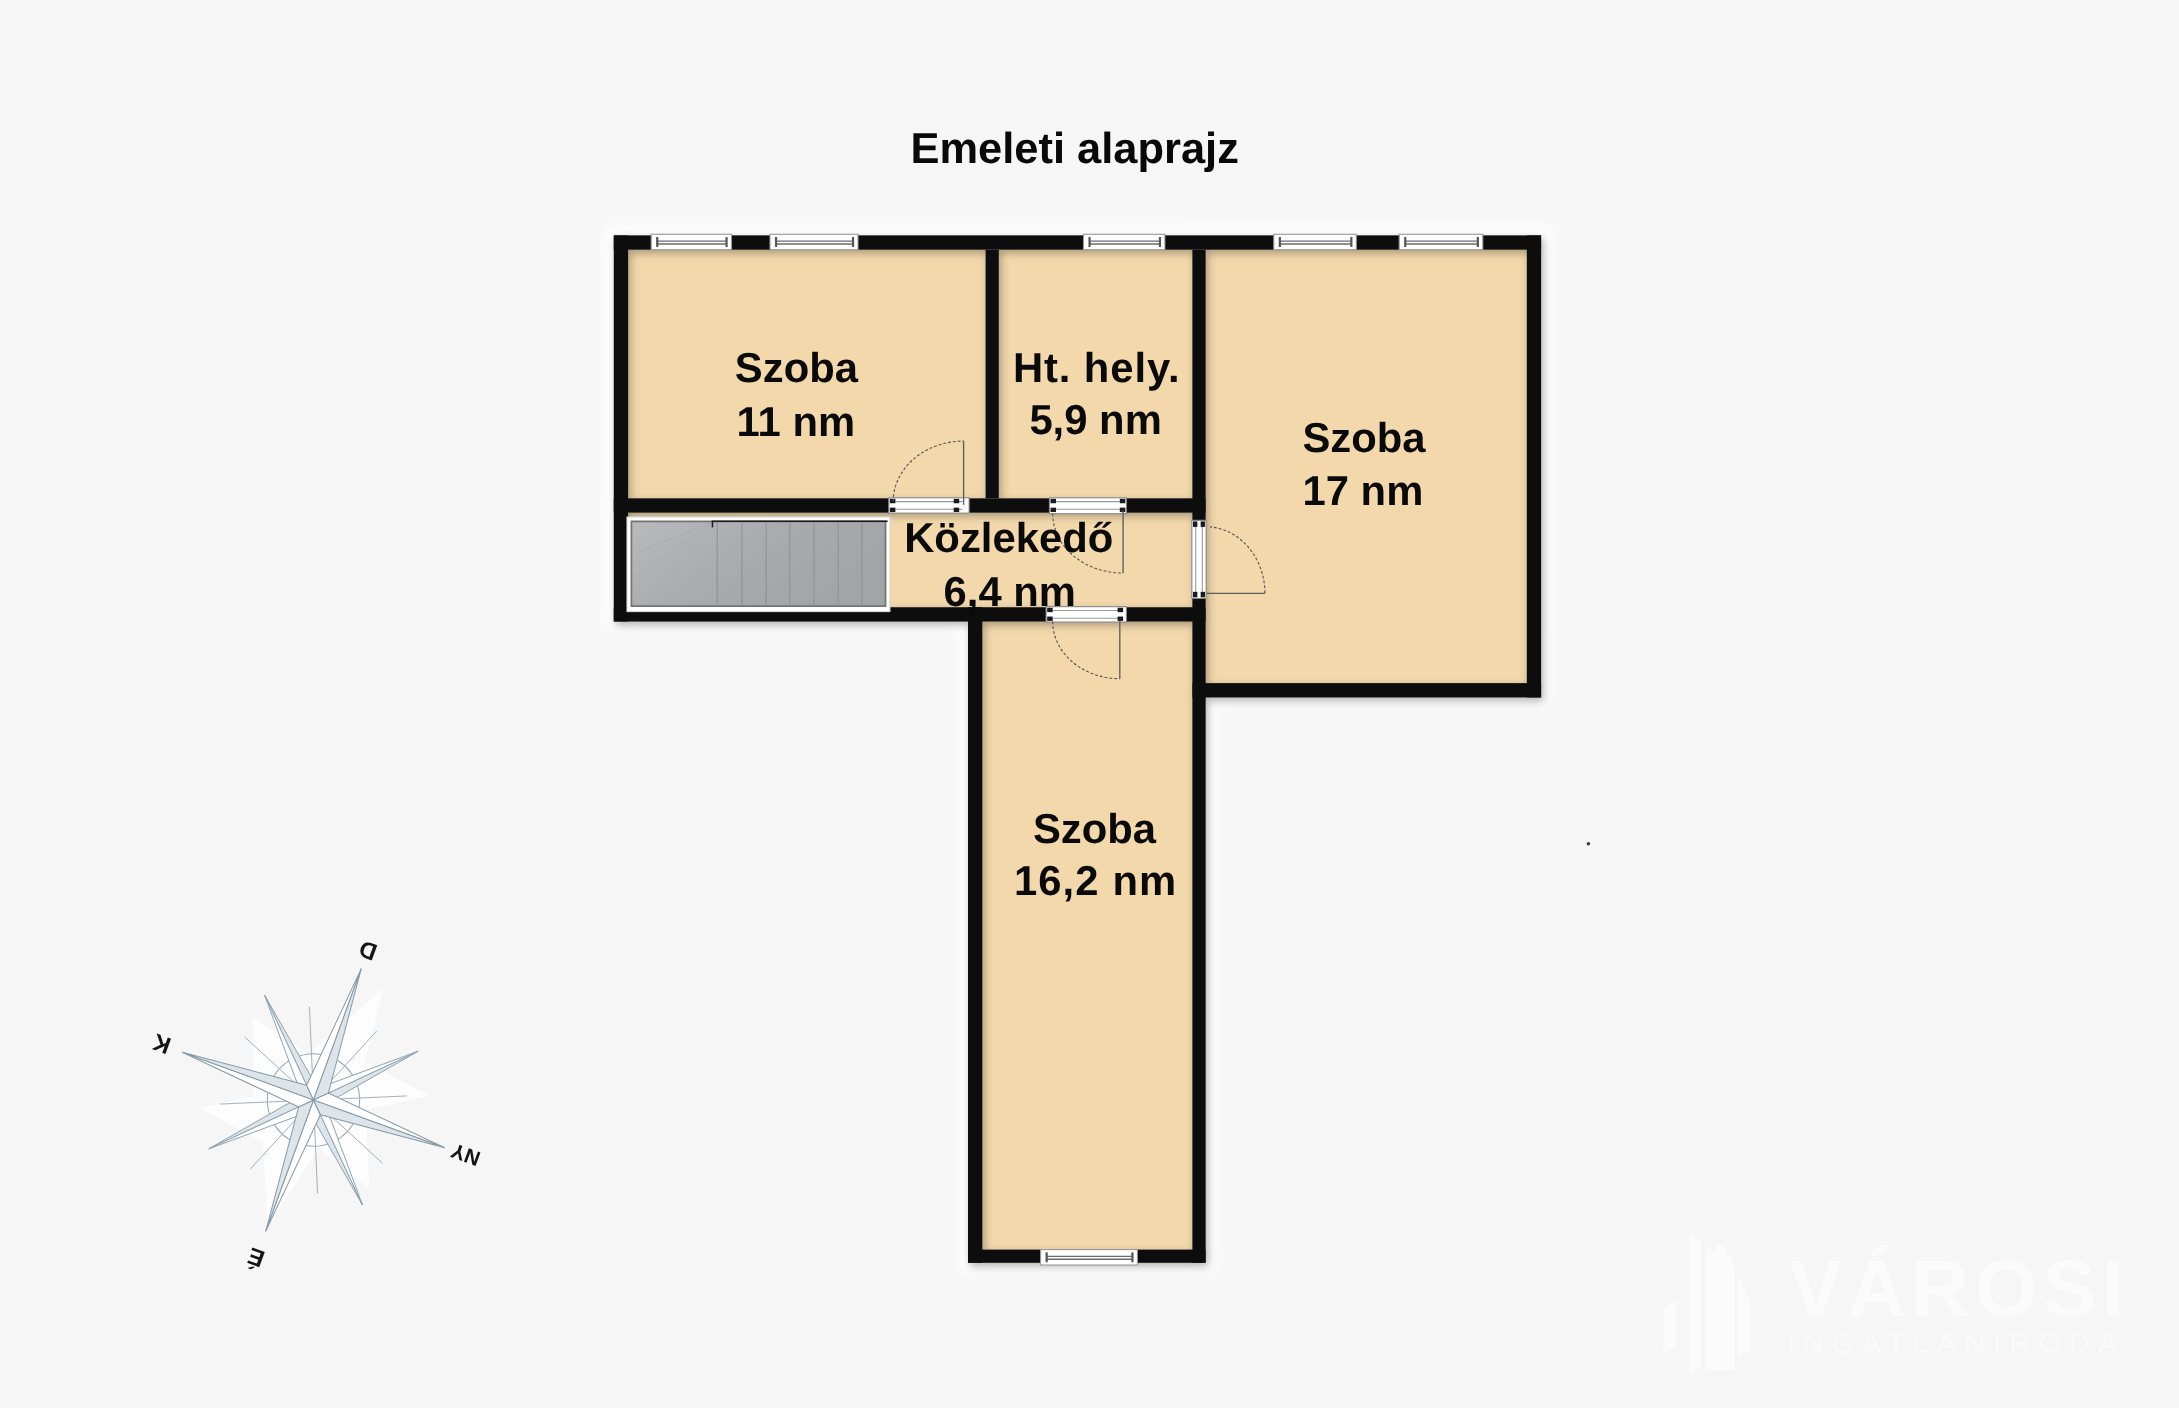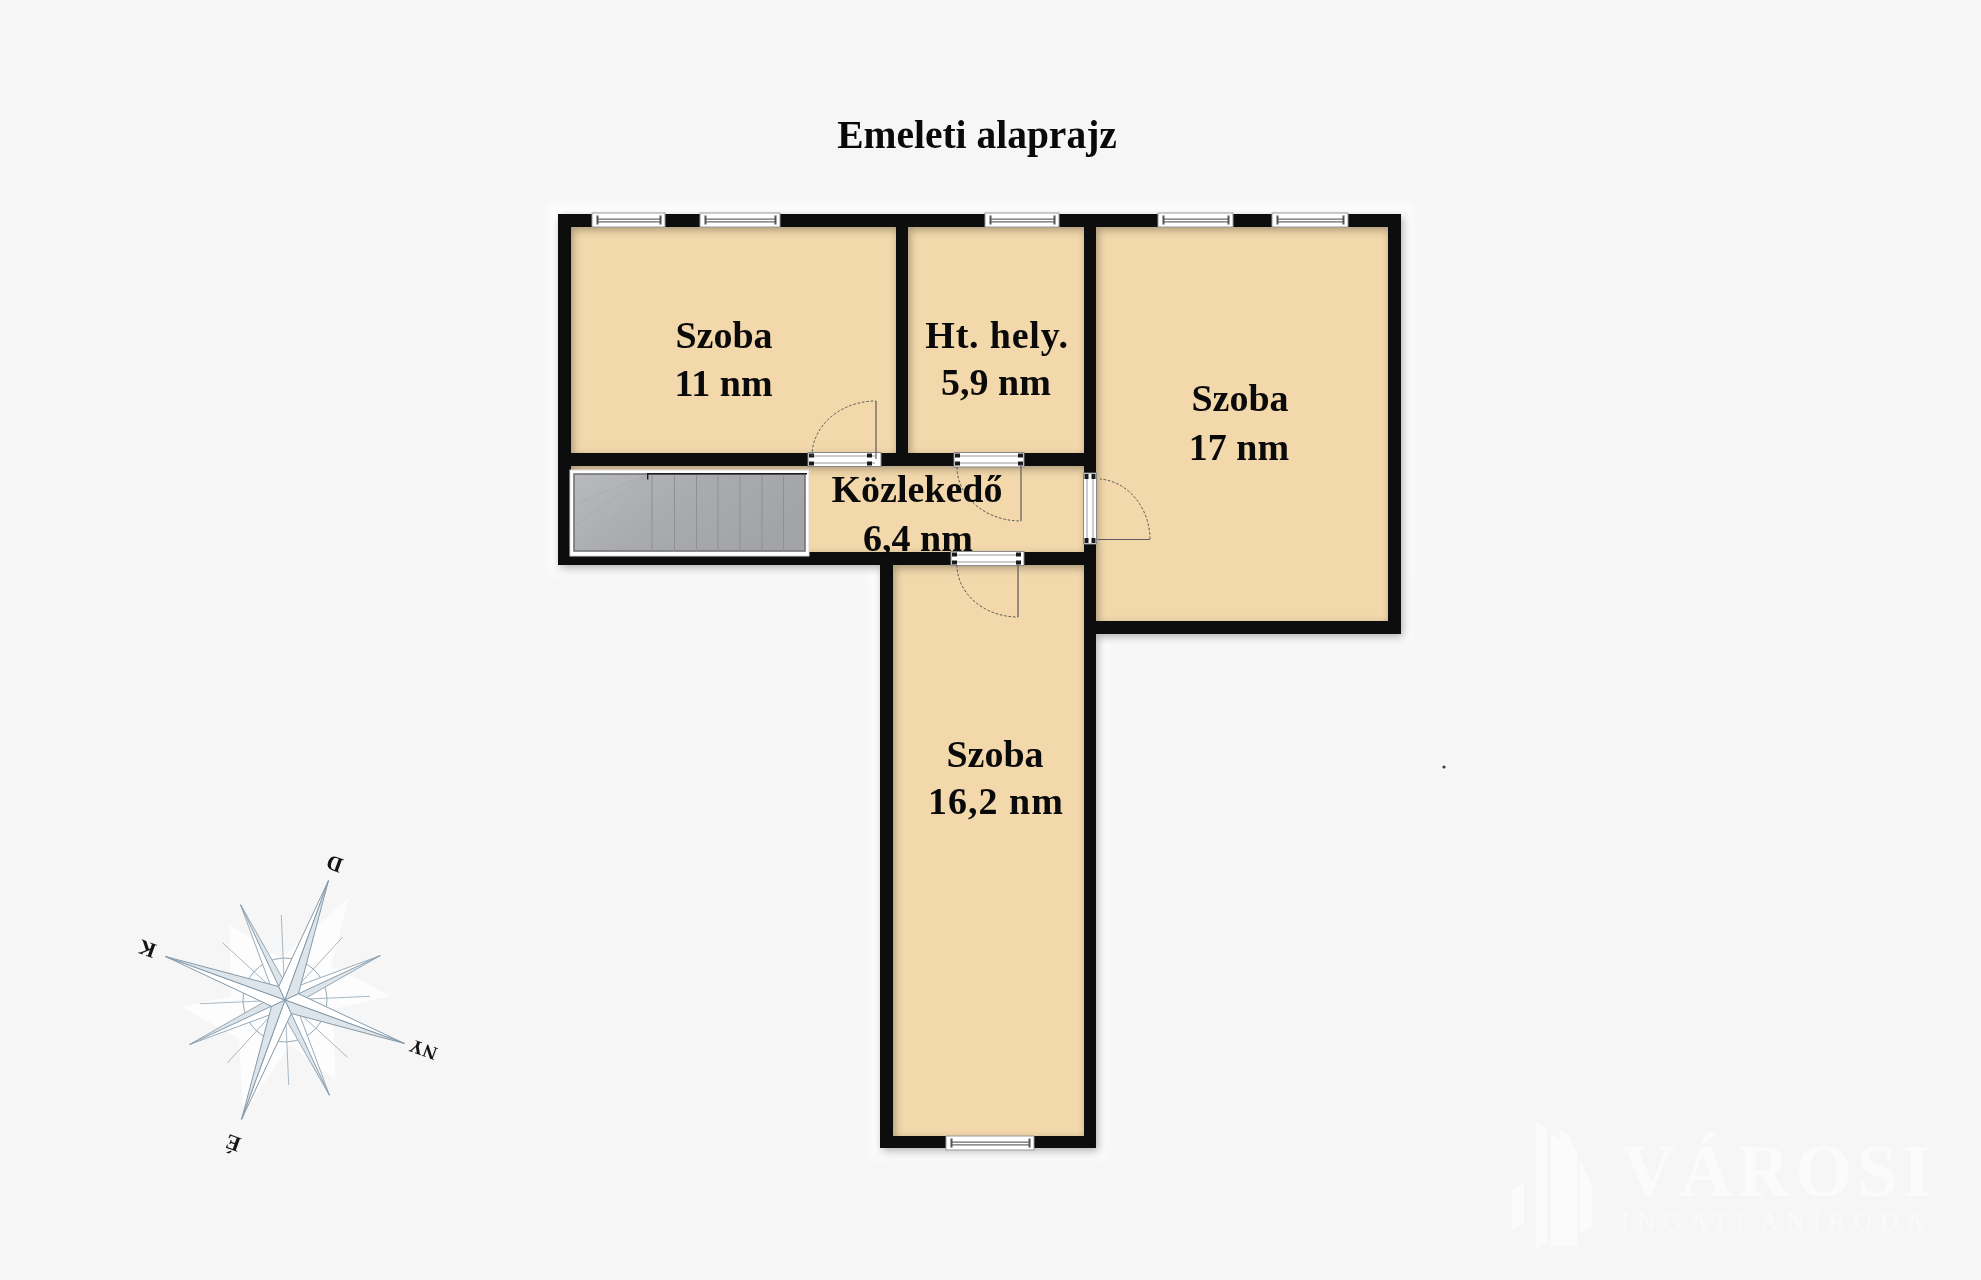--- a/index.html
+++ b/index.html
@@ -1,16 +1,16 @@
 <!DOCTYPE html>
 <html><head>
 <meta charset="utf-8">
 <style>
 html,body{margin:0;padding:0;background:#f6f6f6}
-.page{position:relative;width:1981px;height:1280px;overflow:hidden;font-family:Liberation Serif, serif}
+.page{position:relative;width:1981px;height:1280px;overflow:hidden;font-family:Liberation Sans, sans-serif}
 </style>
 </head>
 <body>
 <div class="page">
 <svg width="1981" height="1280" viewBox="0 0 1981 1280" xmlns="http://www.w3.org/2000/svg">
 <defs>
 <filter id="halo" x="-10%" y="-10%" width="120%" height="120%">
           <feGaussianBlur stdDeviation="6"></feGaussianBlur>
         </filter>
 <filter id="wsh" x="-10%" y="-10%" width="130%" height="130%">

